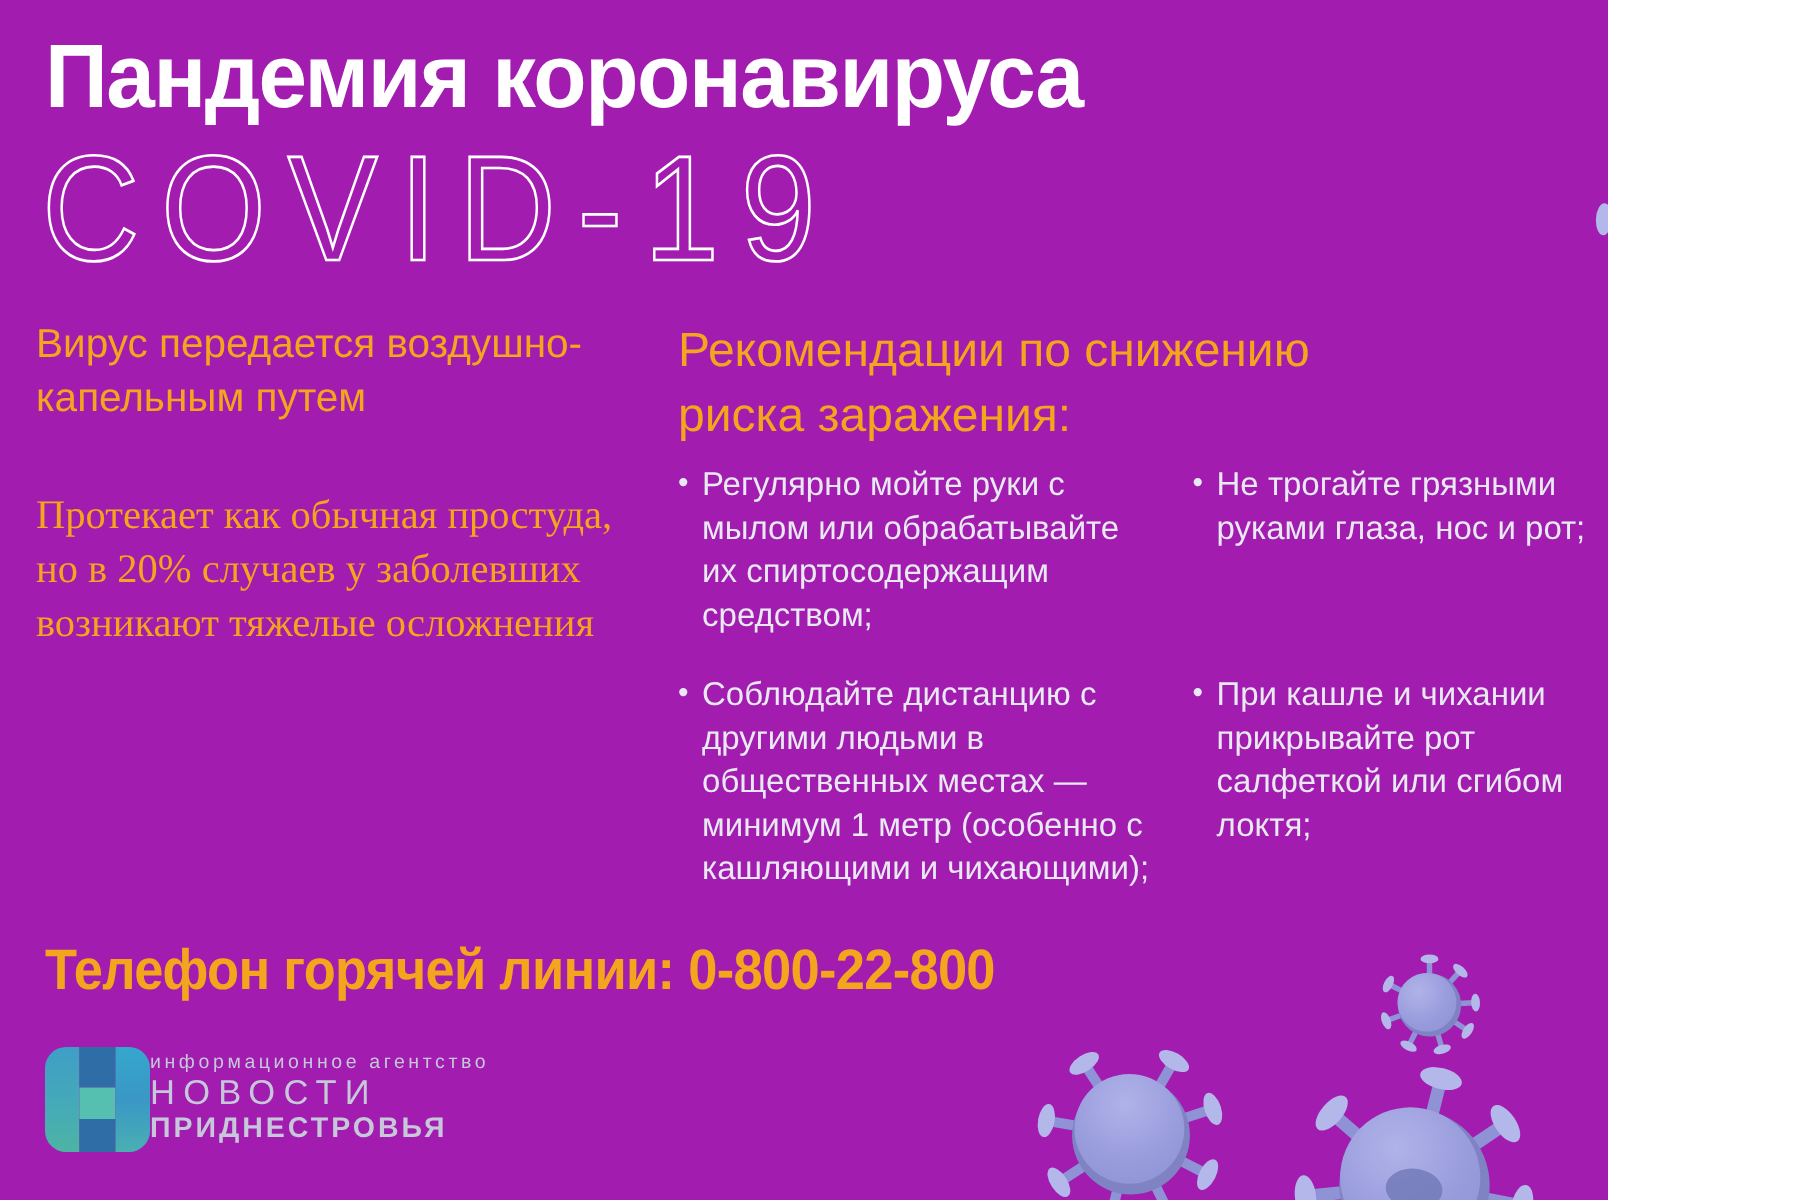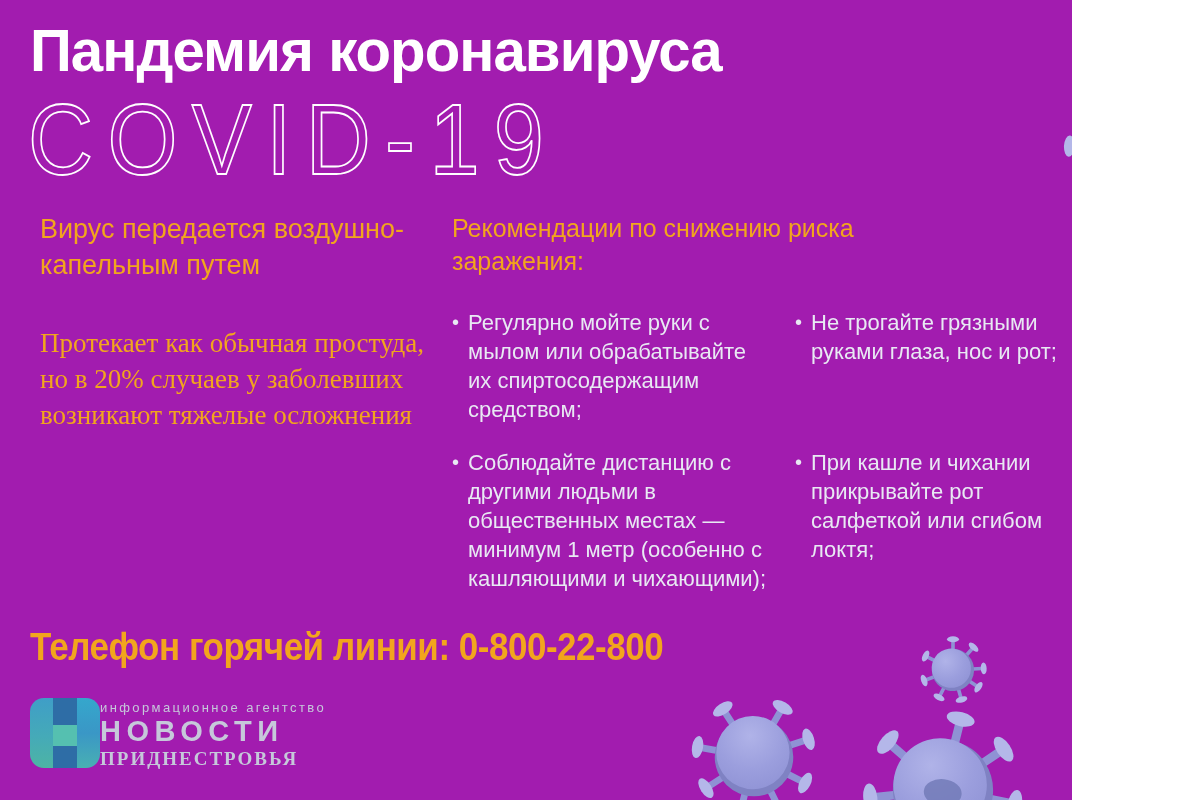--- a/index.html
+++ b/index.html
@@ -20,30 +20,30 @@
     position:absolute;left:28px;top:82px;
     font-size:100px;font-weight:normal;letter-spacing:16px;white-space:nowrap;
     color:#ffffff;
     transform:scaleX(.9);transform-origin:left top;
   }
   @supports (-webkit-text-stroke: 2px #fff){
     .covid{color:transparent;-webkit-text-stroke:1.8px #ffffff;}
   }
 
   .fact{
-    position:absolute;left:40px;
+    position:absolute;left:24px;
     color:#f2a51d;font-size:27px;line-height:1.33;font-weight:normal;
   }
   .fact.f1{top:212px;width:370px;}
   .fact.f2{top:326px;width:414px;font-family:Liberation Serif, serif;}
   .fact.f3{top:506px;width:424px;}
 
   .rec-heading{
     position:absolute;left:452px;top:212px;width:460px;
-    color:#f2a51d;font-size:25px;line-height:1.33;
+    color:#f2a51d;font-size:32px;line-height:1.33;
   }
   .bullet-item{
     position:absolute;display:flex;gap:9px;align-items:flex-start;
     color:#e8e9f3;font-size:22px;line-height:1.32;
   }
   .bullet-item .marker{flex:0 0 auto;font-size:20px;line-height:1.45;}
   .c1b1{left:452px;top:308px;width:302px;}
   .c1b2{left:452px;top:448px;width:330px;}
   .c2b1{left:795px;top:308px;width:262px;}
   .c2b2{left:795px;top:448px;width:252px;}
@@ -60,22 +60,22 @@
     display:grid;grid-template-columns:1fr 1fr 1fr;
   }
   .logo-icon .col1{background:linear-gradient(180deg,#3f9ec7 0%,#45aab8 55%,#4db4a4 100%);}
   .logo-icon .col2{display:grid;grid-template-rows:38% 30% 32%;}
   .logo-icon .col2 .b1{background:#2e6da6;}
   .logo-icon .col2 .b2{background:#55c0b0;}
   .logo-icon .col2 .b3{background:#2e6da6;}
   .logo-icon .col3{background:linear-gradient(180deg,#35a7cc 0%,#3a97c6 50%,#49b0b2 100%);}
   .logo-text{color:#c6c8da;}
   .logo-tagline{font-size:13px;letter-spacing:2.4px;margin-top:2px;}
-  .logo-name{font-size:29px;font-weight:bold;letter-spacing:5.5px;line-height:1.08;margin-top:1px;}
-  .logo-sub{font-size:19px;font-weight:bold;letter-spacing:2px;margin-top:1px;font-family:Liberation Serif, serif;}
+  .logo-name{font-size:23px;font-weight:normal;letter-spacing:5.5px;line-height:1.08;margin-top:1px;}
+  .logo-sub{font-size:19px;font-weight:bold;letter-spacing:2px;margin-top:1px;}
 
   .virus{position:absolute;}
 </style>
 </head>
 <body>
 
 <div class="poster">
 
   <div class="layer-deco">
     <svg width="0" height="0" style="position:absolute" aria-hidden="true">

